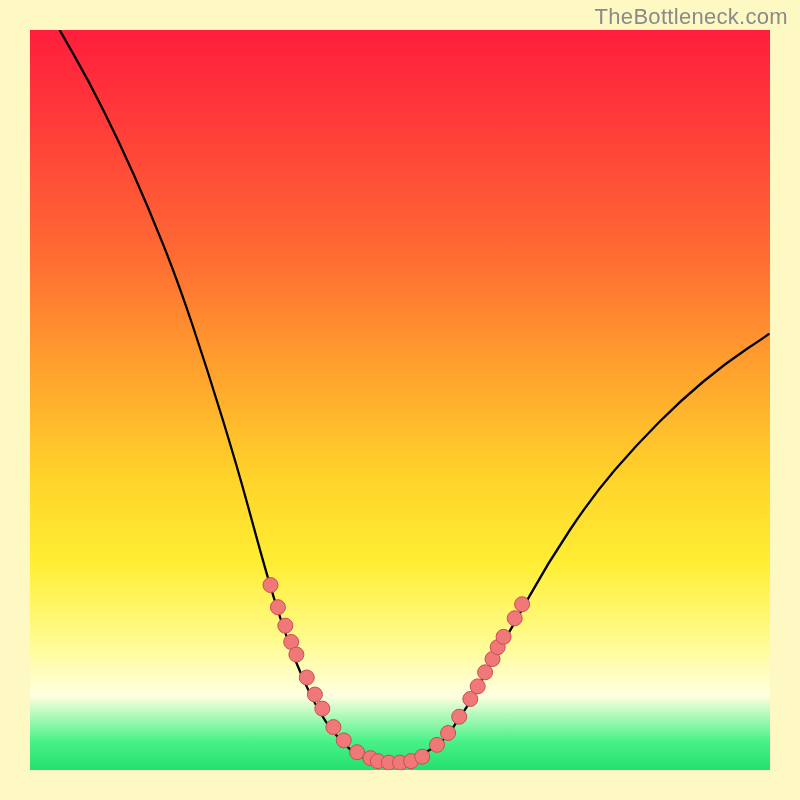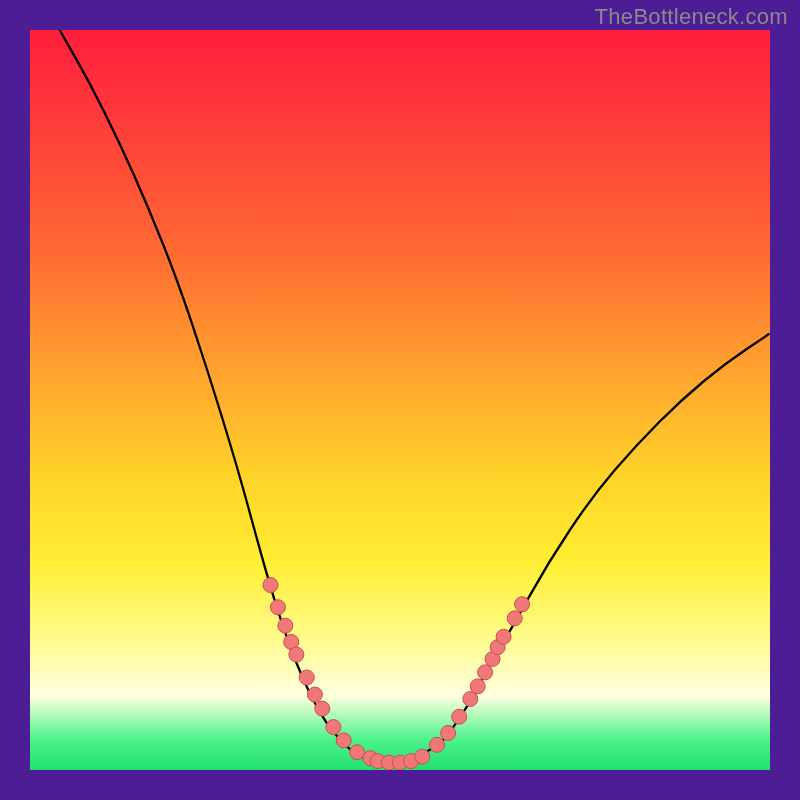--- a/index.html
+++ b/index.html
@@ -10,21 +10,21 @@
     background: #000;
     overflow: hidden;
     font-family: Arial, Helvetica, sans-serif;
   }
   .frame {
     position: absolute;
     top: 0;
     left: 0;
     width: 800px;
     height: 800px;
-    background: #4c1d95;
+    background: #fef9c3;
   }
   .plot-area {
     position: absolute;
     top: 30px;
     left: 30px;
     width: 740px;
     height: 740px;
     
     background: linear-gradient(to bottom,
       #ff1e3c 0%,

